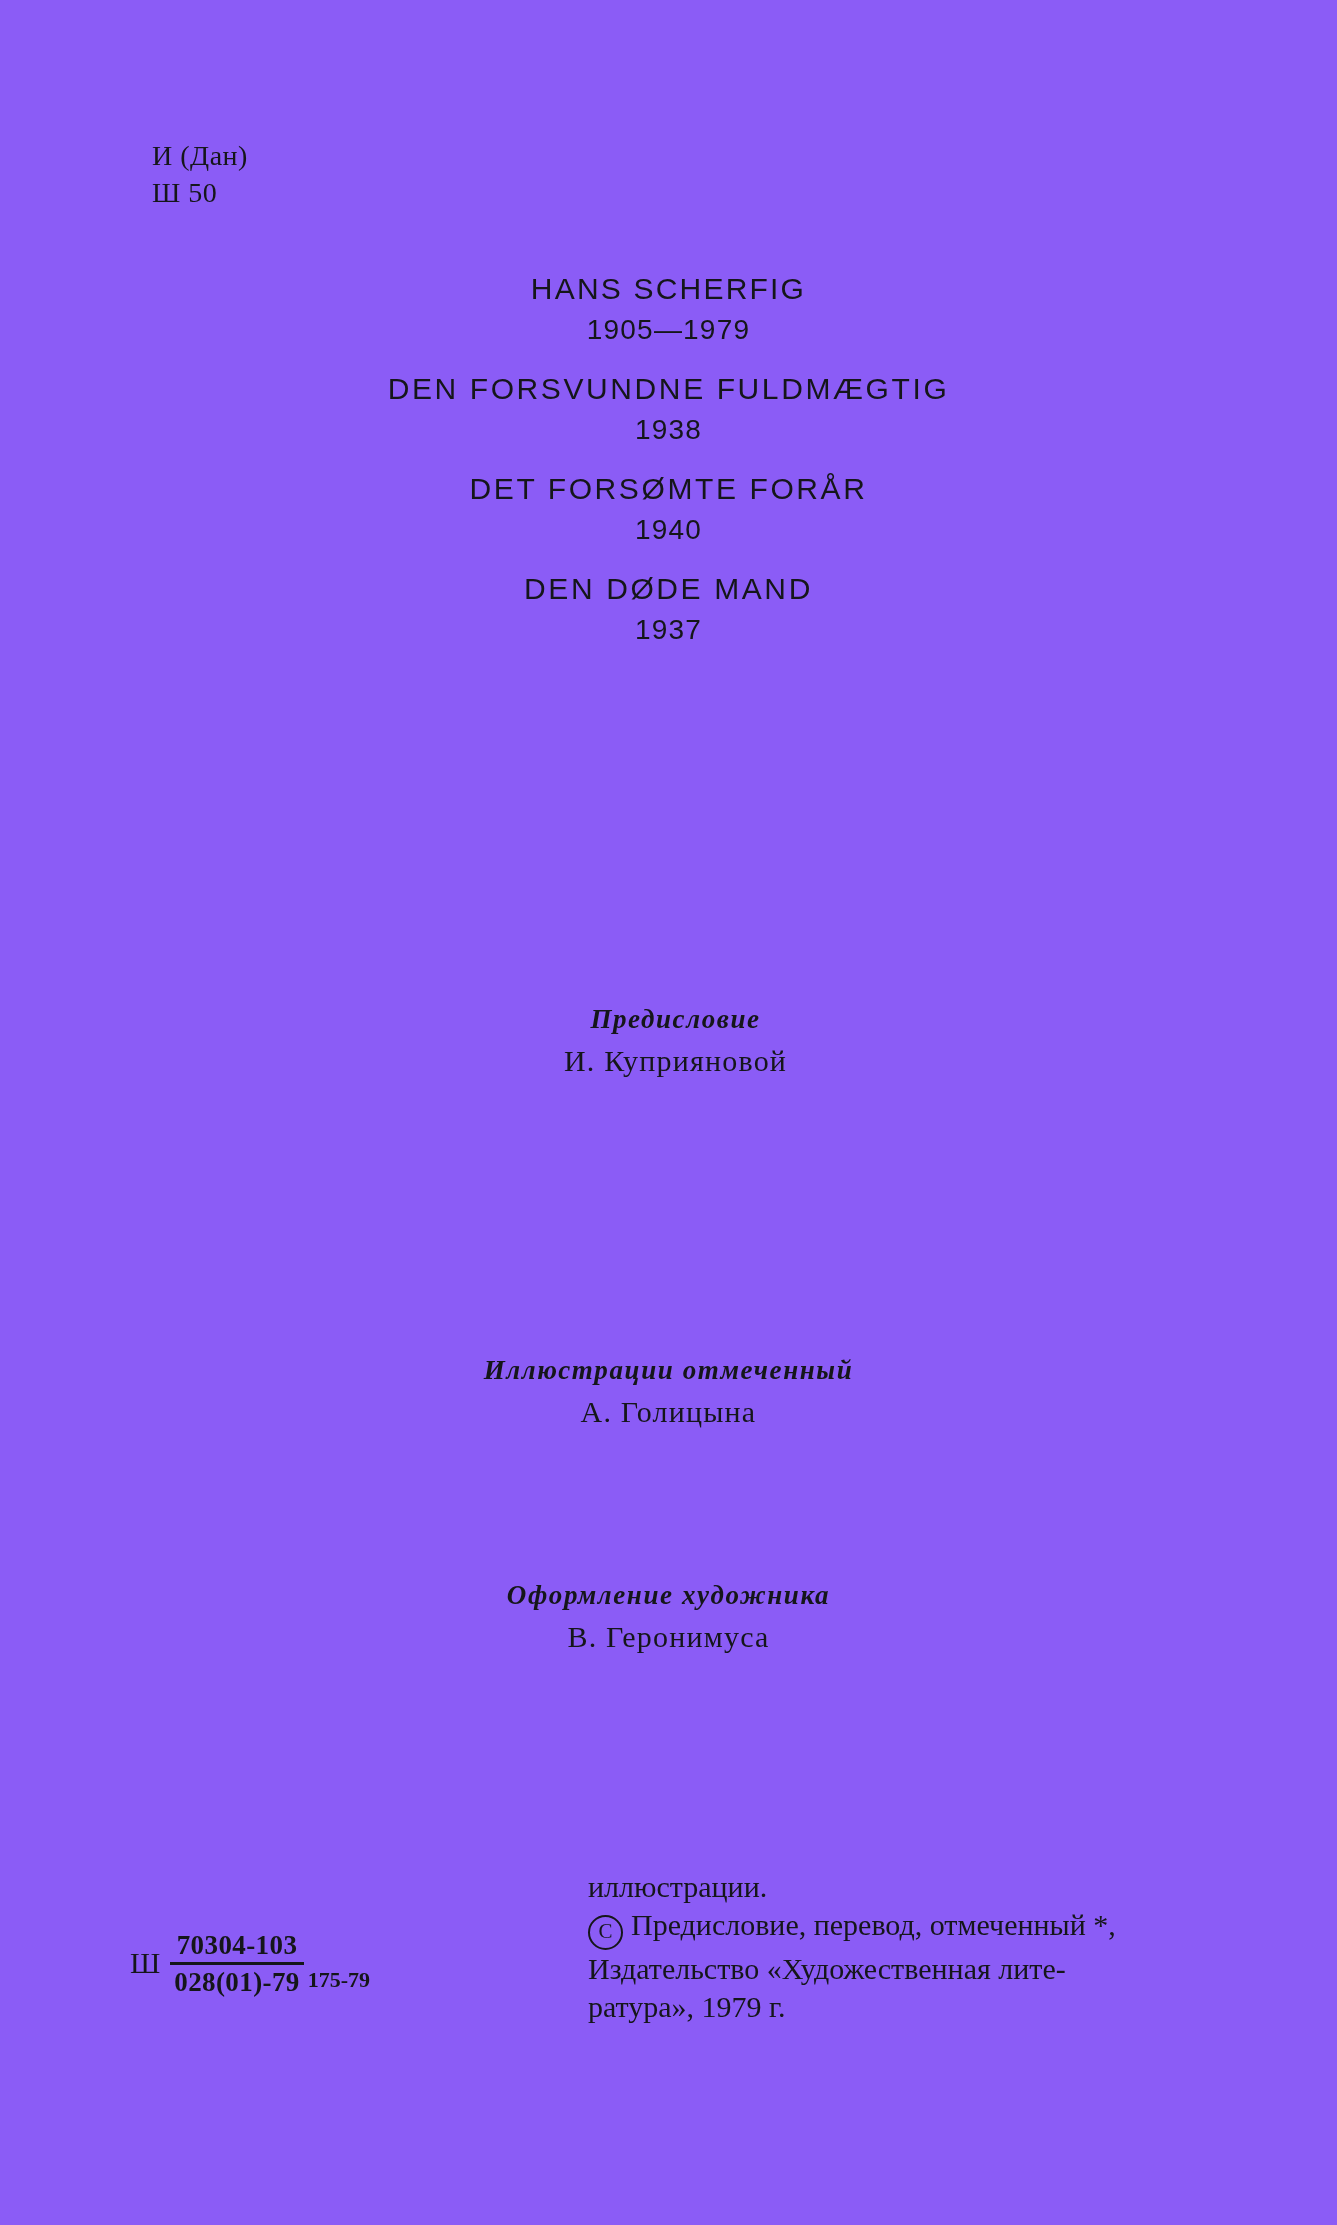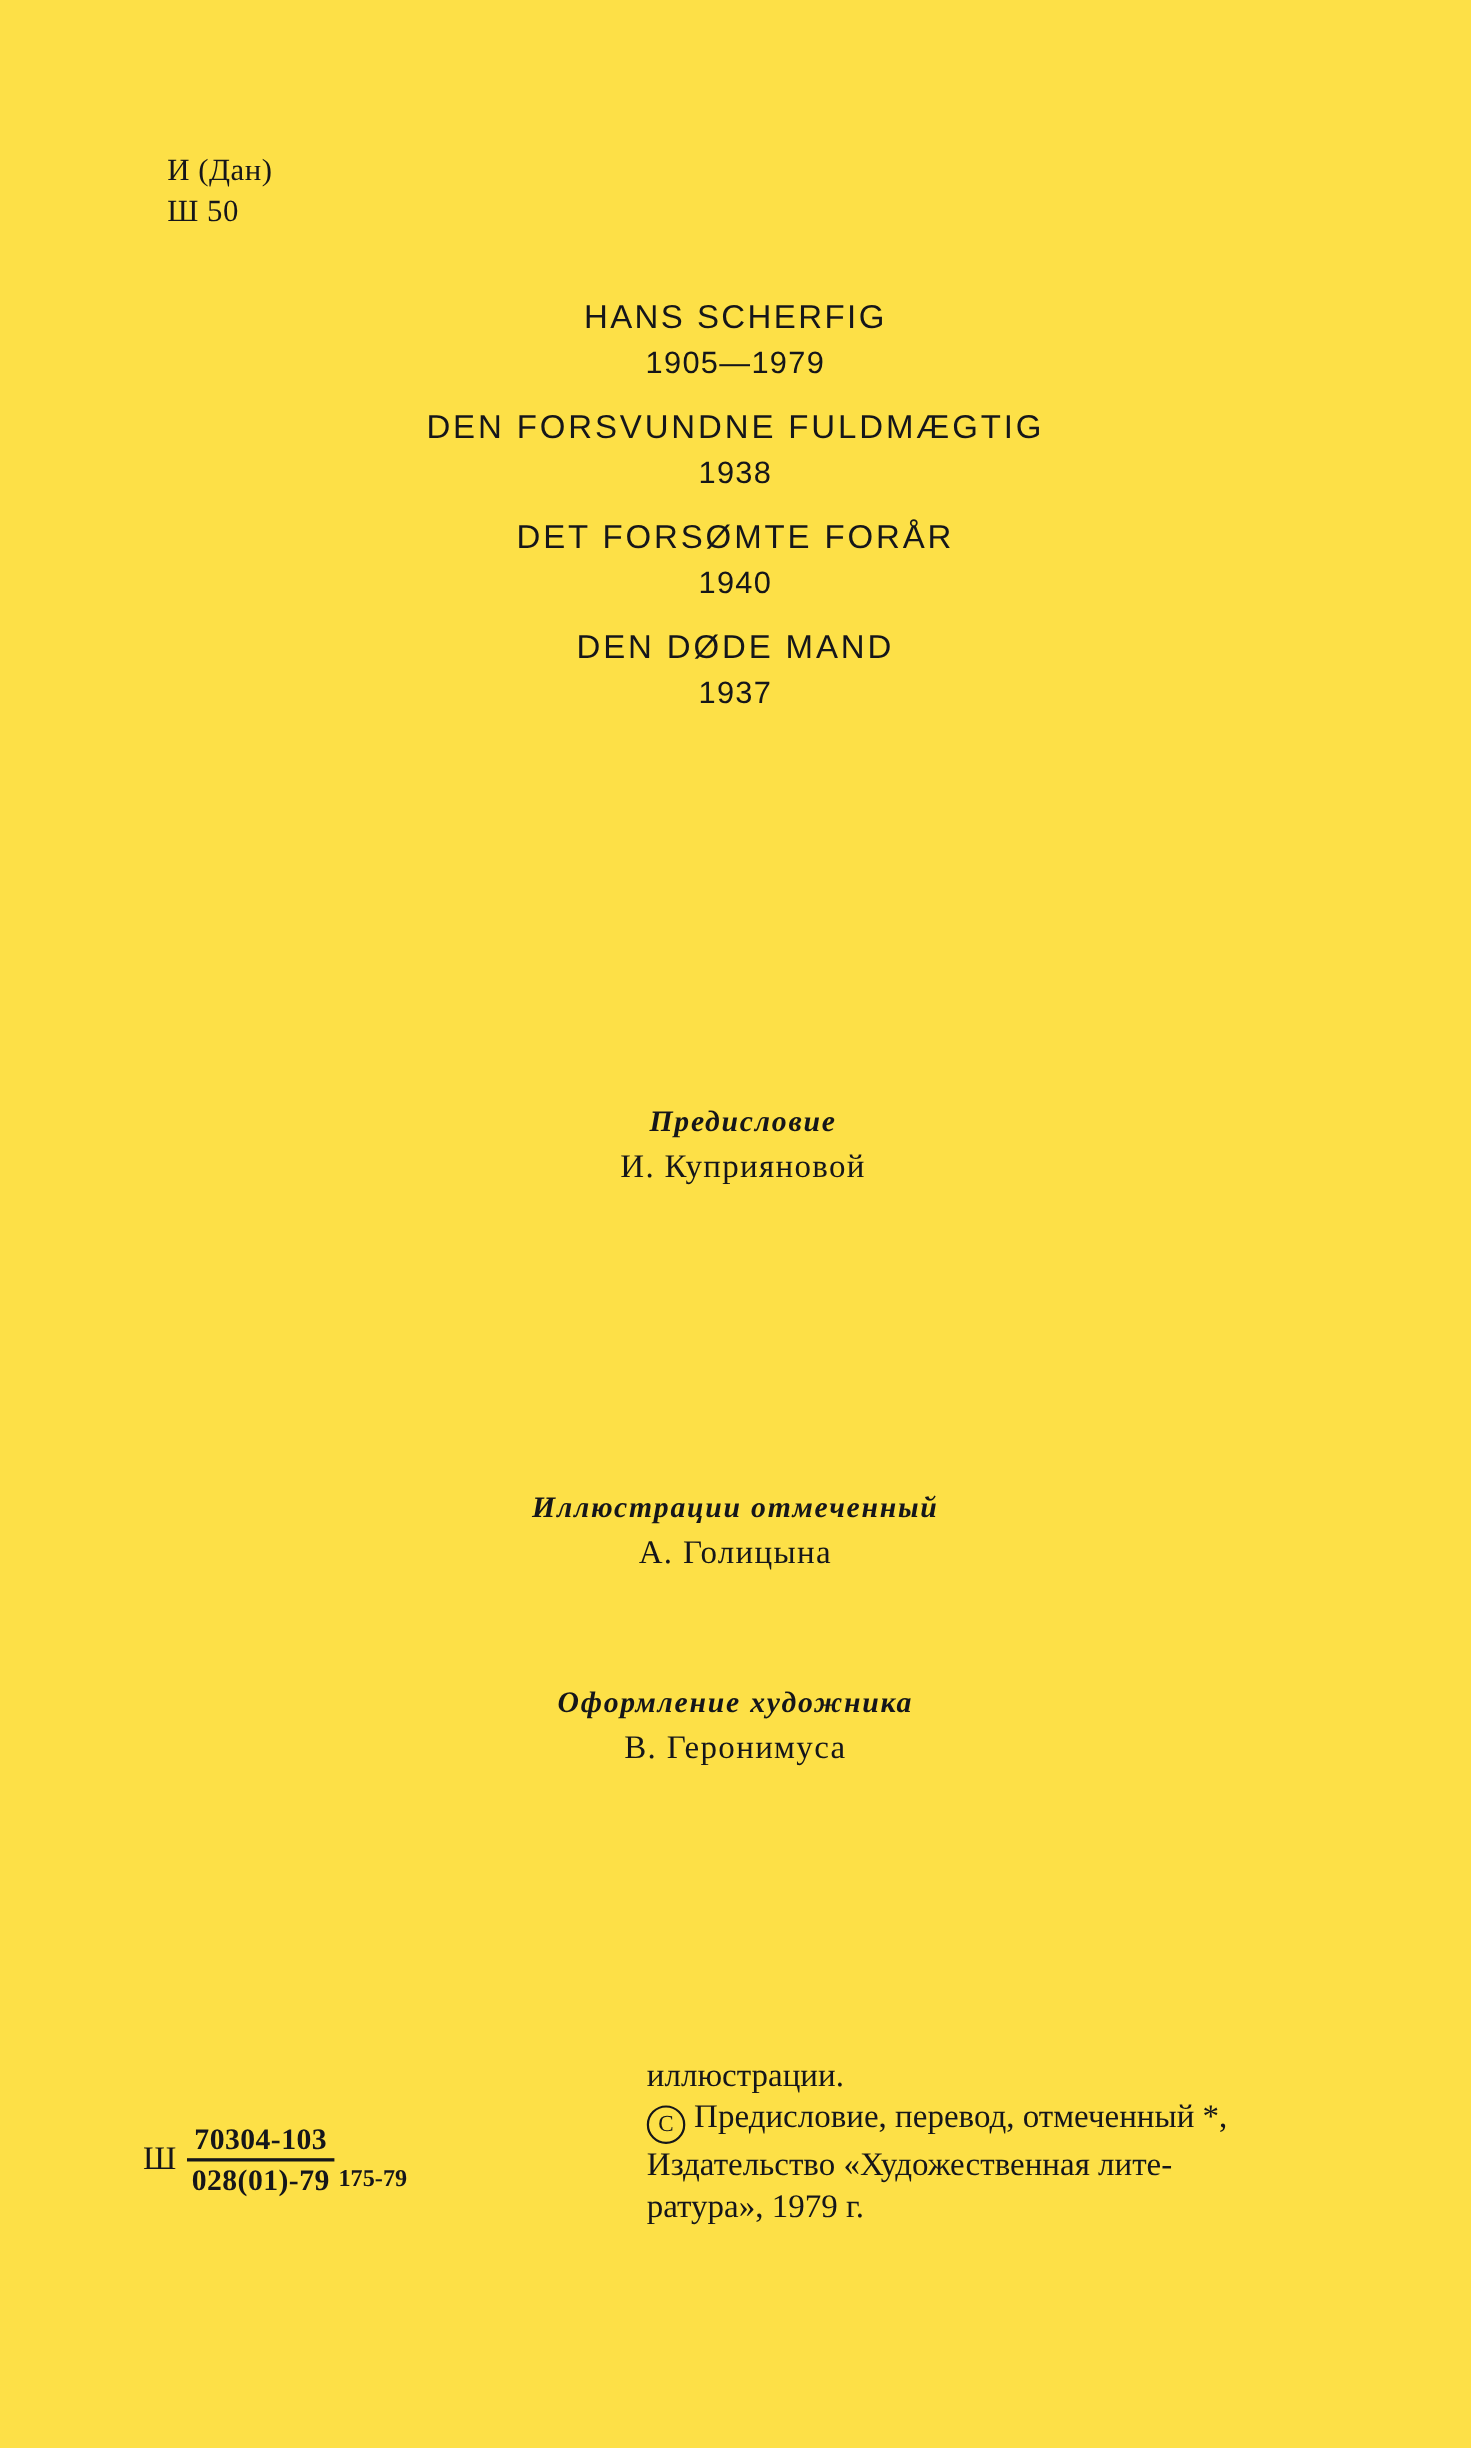--- a/index.html
+++ b/index.html
@@ -12,21 +12,21 @@
     height: 2225px;
     position: relative;
     font-family: "Liberation Serif", serif;
     color: #15161a;
     overflow: hidden;
   }
 
   .page {
     position: absolute;
     inset: 0;
-    background: #fde047;
+    background: #8b5cf6;
   }
 
   
   .classification {
     position: absolute;
     left: 152px;
     top: 138px;
     font-size: 28px;
     line-height: 1.32;
     letter-spacing: 0.5px;
@@ -83,21 +83,21 @@
   }
   .credit-name {
     font-size: 30px;
     letter-spacing: 1.2px;
     margin-top: 9px;
     font-family: "Liberation Serif", serif;
   }
 
   #credit-foreword { top: 1004px; margin-left: 14px; }
   #credit-illustrations { top: 1355px; }
-  #credit-design { top: 1532px; }
+  #credit-design { top: 1580px; }
 
   
   .imprint-code {
     position: absolute;
     left: 130px;
     top: 1930px;
     display: flex;
     align-items: center;
     font-family: "Liberation Serif", serif;
     font-weight: 700;

